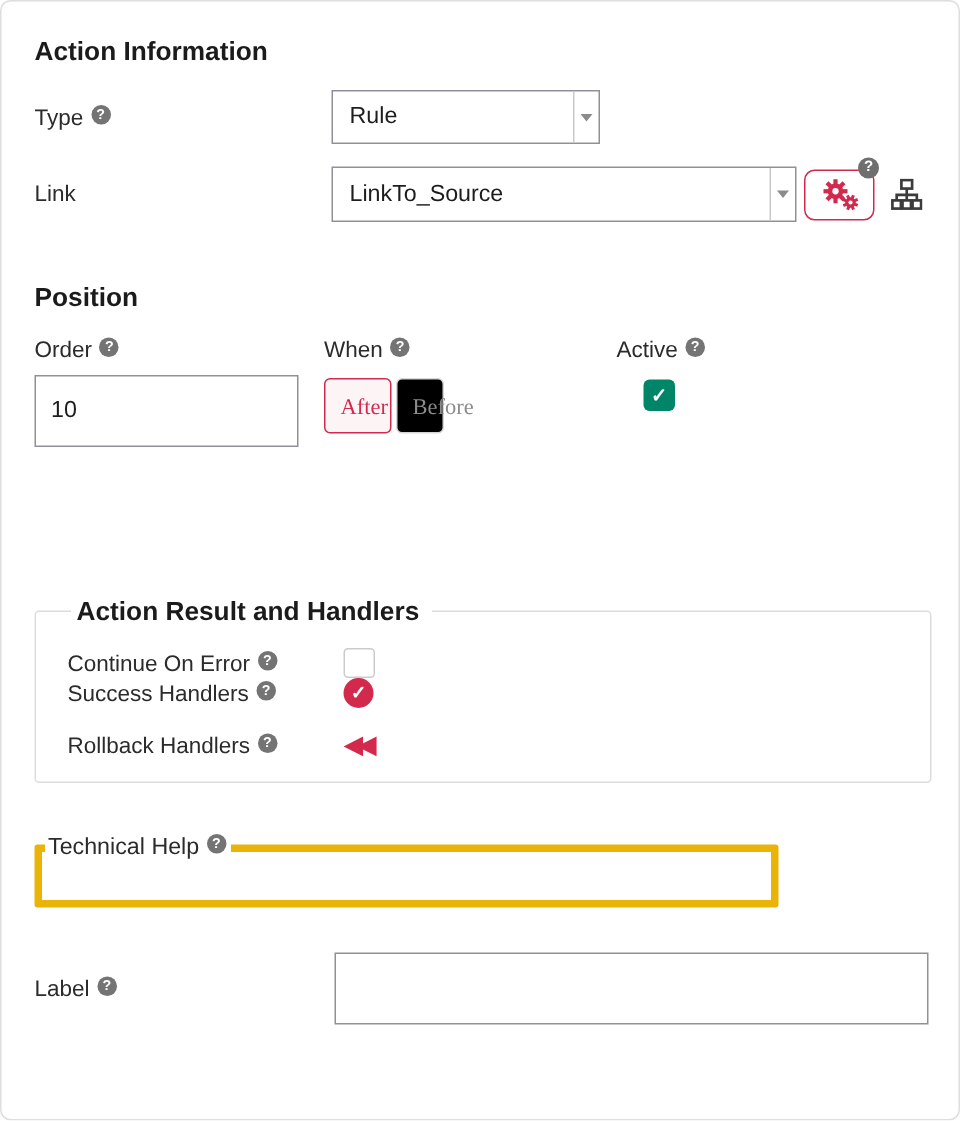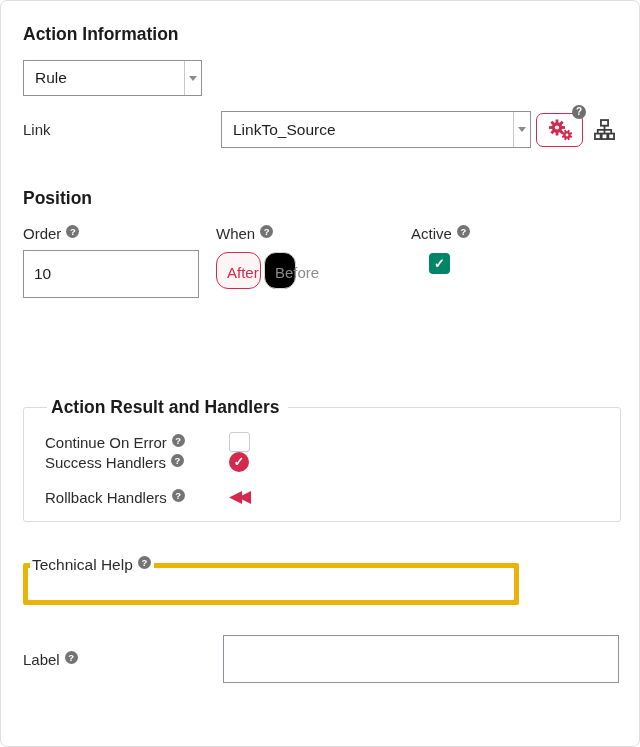--- a/index.html
+++ b/index.html
@@ -67,21 +67,21 @@
   .pos-col3 { flex:1; }
   .pos-lbl { font-size:15px; line-height:18px; }
   .text-input {
     display:block; margin-top:7px; height:48px; border:1px solid #90909a;
     background:#fff; font-family:"Liberation Sans",sans-serif;
     font-size:15.5px; color:#1d1d1d; padding:0 10px; border-radius:0;
   }
   .order-input { width:176px; }
   .when-btns { display:flex; margin-top:9px; }
   .btn-when {
-    height:37px; border-radius:12px; font-family:Liberation Sans, sans-serif;
+    height:37px; border-radius:4px; font-family:Liberation Serif, serif;
     font-size:15px; cursor:pointer; padding:11px 10px;
   }
   .btn-after { width:45px; background:#fdf4f6; border:1px solid #d2294d; color:#d2294d; }
   .btn-before { width:32px; background:#000000; border:1px solid #d6d6d6; color:#8b8b8b; margin-left:3px; }
 
   .active-checkbox {
     margin:10px 0 0 18px; width:21px; height:21px; border-radius:4px;
     background:#008569; color:#fff; font-size:13px; font-weight:700;
     text-align:center; line-height:21px; cursor:pointer;
   }
@@ -126,20 +126,23 @@
   .label-input { margin-top:0; width:398px; }
 </style>
 </head>
 <body>
 
 <div class="card">
 
   <div class="h1 first">Action Information</div>
 
   <div class="row type-row">
+    <div class="lbl-col">
+      <span>Type</span><span class="help">?</span>
+    </div>
     <div class="dropdown dd-type">
       <div class="dd-text">Rule</div>
       <div class="dd-arrow-box">
         <span class="dd-caret"></span>
       </div>
     </div>
   </div>
 
   <div class="row link-row">
     <div class="lbl-col">

